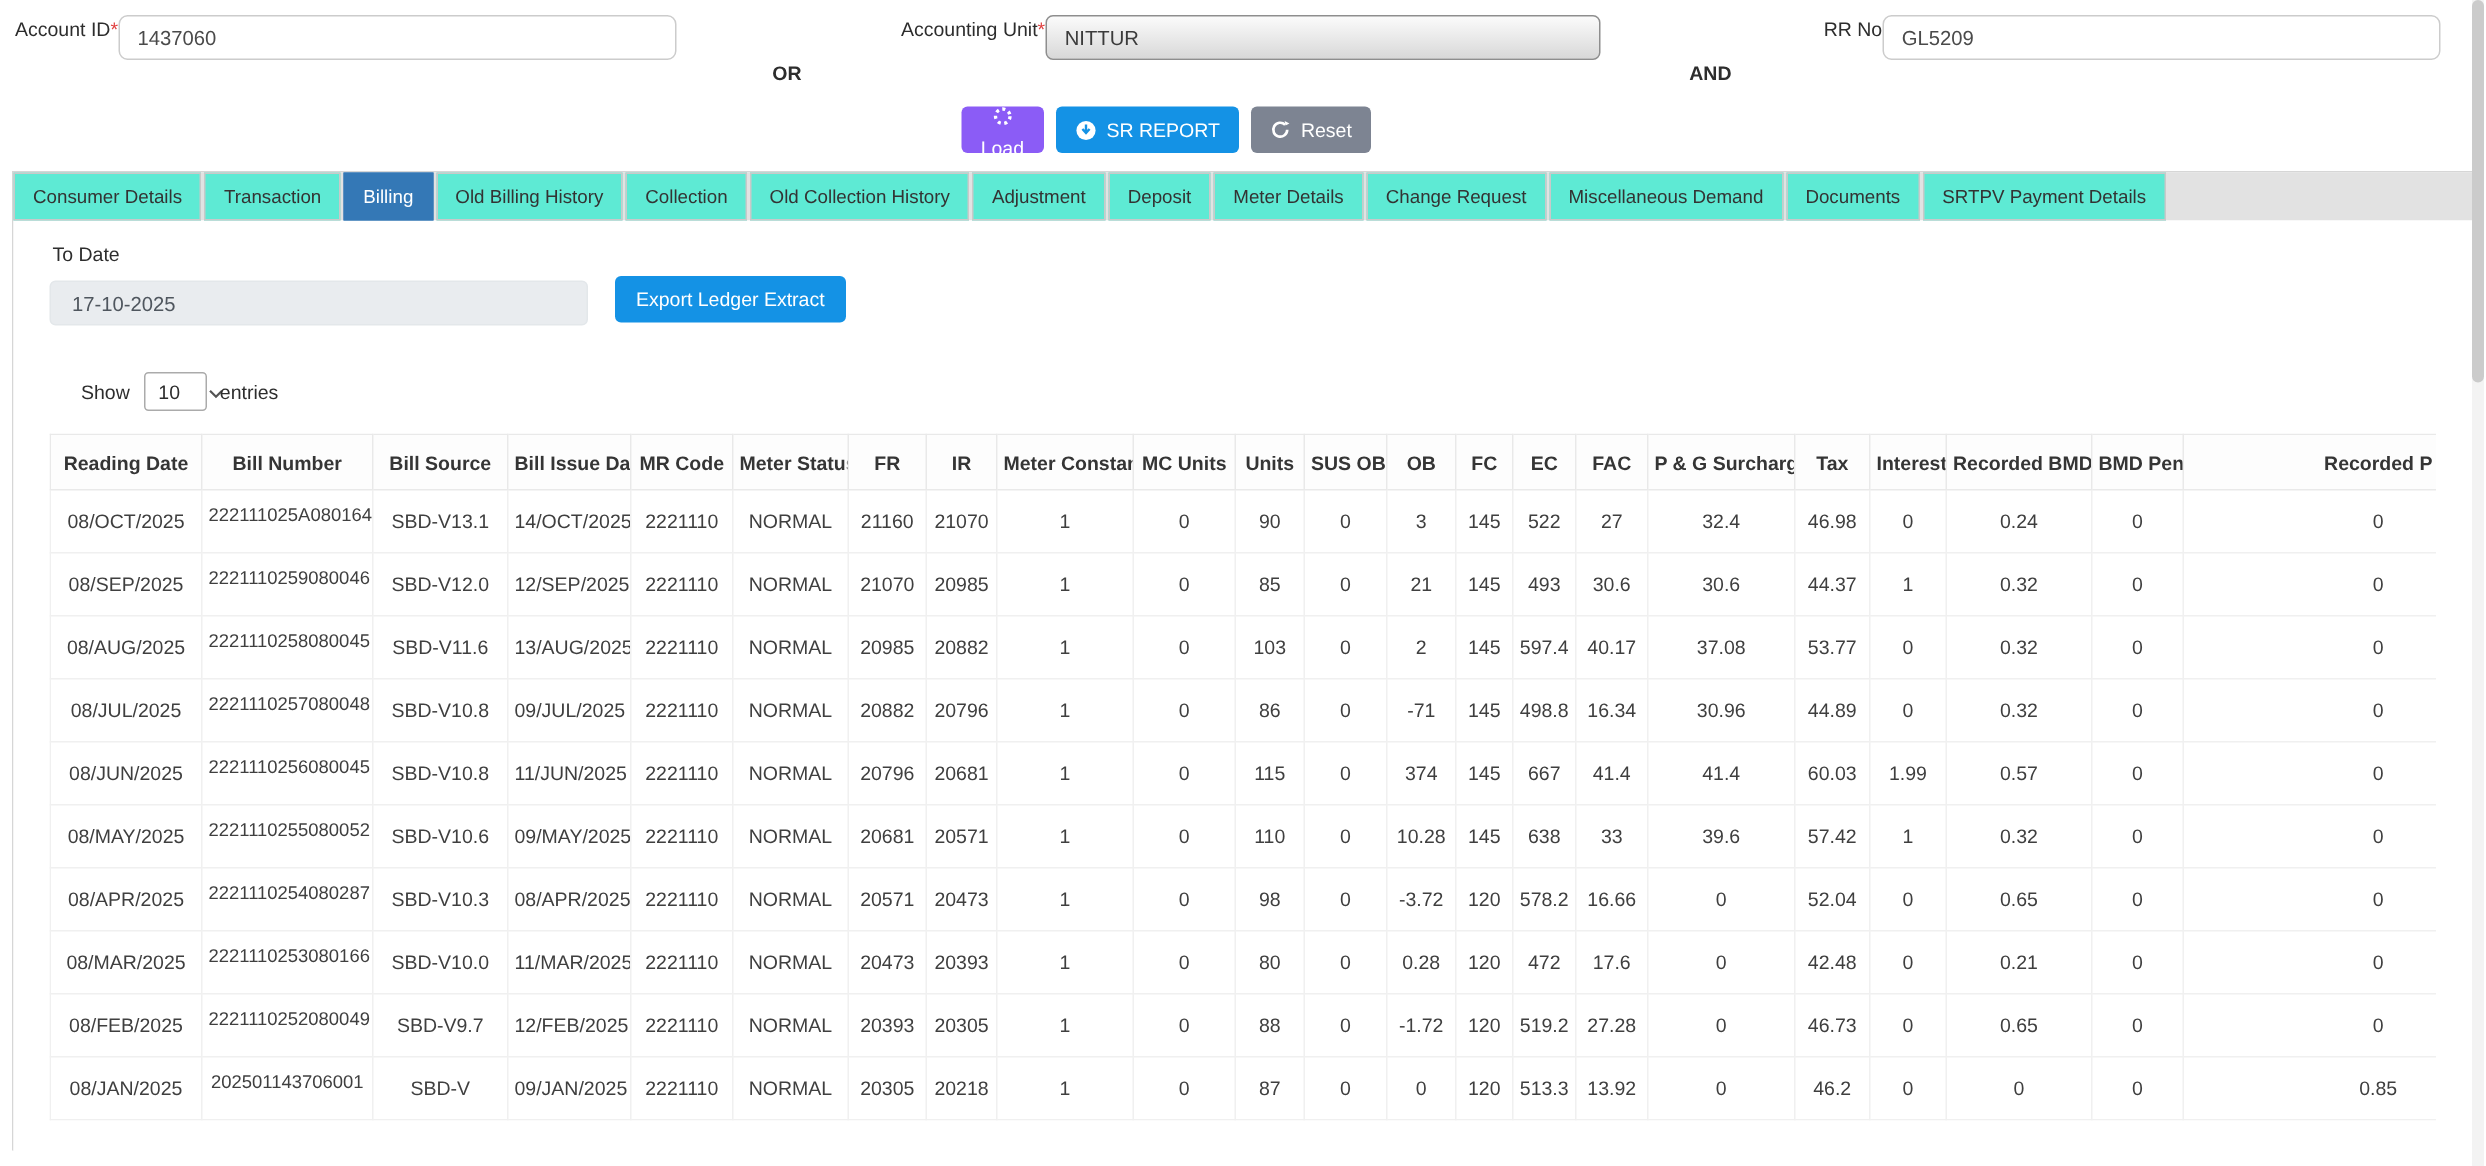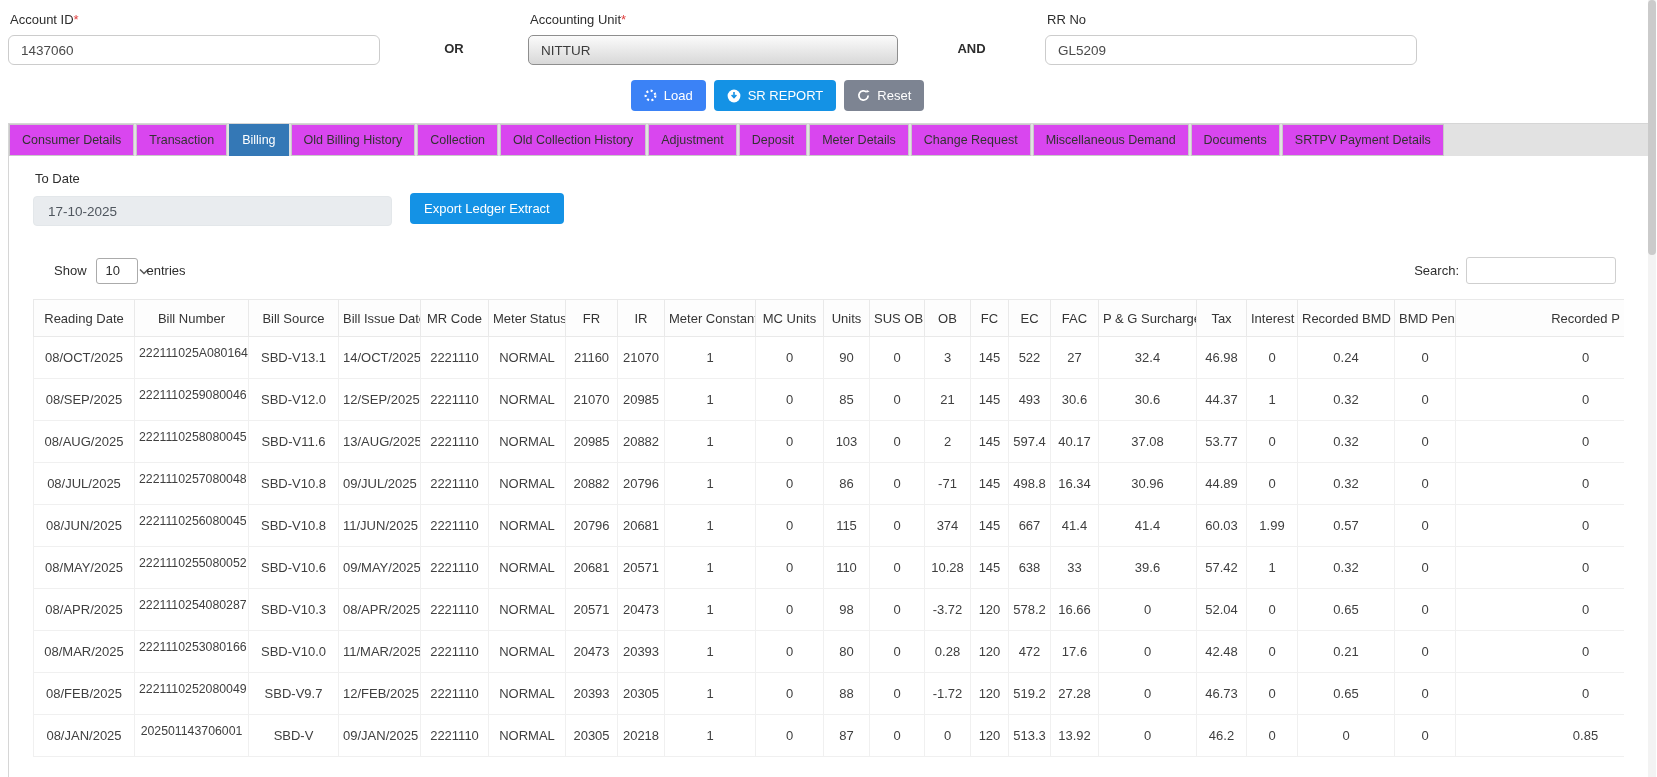--- a/index.html
+++ b/index.html
@@ -3,21 +3,21 @@
 <meta charset="utf-8">
 <style>
   * { box-sizing: border-box; }
   html,body { margin:0; padding:0; }
   body {
     width:1657px; height:777px; overflow:hidden; background:#fff;
     font-family:"Liberation Sans","DejaVu Sans",sans-serif; color:#333;
   }
   
   .top-form { display:flex; padding:10px 0 0 8px; }
-  .fg { display:flex; flex-direction:column; }
+  .fg { display:flex; flex-direction:row; }
   .fg .lbl { font-size:13px; color:#2d2d2d; margin:2px 0 8px 2px; }
   .req { color:#e03e3e; }
   .txt-input {
     height:30px; width:372px; border:1px solid #ccc; border-radius:6px;
     padding:0 12px; font-size:13.5px; color:#4a4a4a; background:#fff; outline:none;
     font-family:inherit;
   }
   .au-box {
     height:30px; width:370px; border:1px solid #8e8e8e; border-radius:5px;
     background:linear-gradient(#fbfbfb,#d8d8d8); display:flex; align-items:center;
@@ -26,28 +26,28 @@
   .conj { width:148px; text-align:center; font-size:13px; font-weight:600; color:#2d2d2d; padding-top:31px; }
   .conj.and { width:147px; }
   
   .actions { display:flex; justify-content:center; gap:8px; margin:15px 102px 0 0; }
   .btn {
     height:31px; border:none; border-radius:4px; color:#fff; font-size:13px;
     display:inline-flex; align-items:center; gap:7px; padding:0 13px; cursor:pointer;
     font-family:inherit;
   }
   .btn svg { display:block; }
-  .btn-load  { background:#3b82f6; }
+  .btn-load  { background:#8b5cf6;flex-direction:column; }
   .btn-sr    { background:#1492e5; }
   .btn-reset { background:#7d8492; }
   
   .panel { margin:12px 8px 0 8px; border:1px solid #d6d6d6; border-bottom:none; min-height:620px; }
   .tabstrip { display:flex; gap:2px; background:#e2e2e2; align-items:stretch; }
   .tab {
-    background:#d946ef; border:1px solid #c9c9c9; padding:8px 12px; font-size:12.5px;
+    background:#5eead4; border:1px solid #c9c9c9; padding:8px 12px; font-size:12.5px;
     color:#333; white-space:nowrap; cursor:pointer;
   }
   .tab.active { background:#3478b6; border-color:#3478b6; color:#fff; }
   .panel-body { padding:15px 24px 20px; background:#fff; }
   
   .date-row { display:flex; }
   .date-col { display:flex; flex-direction:column; margin-right:18px; }
   .date-col .lbl { font-size:13px; color:#2d2d2d; margin:0 0 10px 2px; }
   .date-input {
     height:30px; width:359px; border:1px solid #e3e7ea; border-radius:4px; background:#e9ecef;
@@ -66,21 +66,21 @@
   }
   .search { margin-left:auto; display:flex; align-items:center; gap:7px; margin-right:8px; }
   .search input {
     width:150px; height:27px; border:1px solid #cfcfcf; border-radius:3px; padding:0 8px;
     font-size:13px; outline:none; font-family:inherit;
   }
   
   .table-clip { overflow:hidden; margin-top:15px; width:100%; }
   table { border-collapse:collapse; table-layout:fixed; width:1682px; }
   th {
-    border:1px solid #e9e9e9; background:#fdfdfd; font-size:13px; font-weight:400;
+    border:1px solid #e9e9e9; background:#fdfdfd; font-size:13px; font-weight:700;
     color:#353535; height:37px; padding:0 4px; text-align:center; white-space:nowrap;
     overflow:hidden; cursor:pointer;
   }
   td {
     border:1px solid #f0f0f0; font-size:13px; color:#3f3f3f; text-align:center;
     height:42px; padding:0 4px; vertical-align:middle; white-space:nowrap; overflow:hidden;
   }
   td:nth-child(2) { font-size:12.3px; vertical-align:top; padding-top:9px; }
   
   .vscroll { position:fixed; top:0; right:1px; width:8px; height:777px; background:#f3f3f3; }
@@ -167,24 +167,20 @@
 
     <div class="controls">
       <span>Show</span>
       <div class="page-size">
         <span>10</span>
         <span><svg width="10" height="7" viewBox="0 0 10 7">
               <path d="M1 1.5 L5 5.5 L9 1.5" fill="none" stroke="#555" stroke-width="1.5"></path>
             </svg></span>
       </div>
       <span>entries</span>
-      <div class="search">
-        <span>Search:</span>
-        <input type="text" value="" style="">
-      </div>
     </div>
 
     <div class="table-clip">
       <table>
         <colgroup>
             <col style="width: 101px;">
             <col style="width: 114px;">
             <col style="width: 90px;">
             <col style="width: 82px;">
             <col style="width: 68px;">

